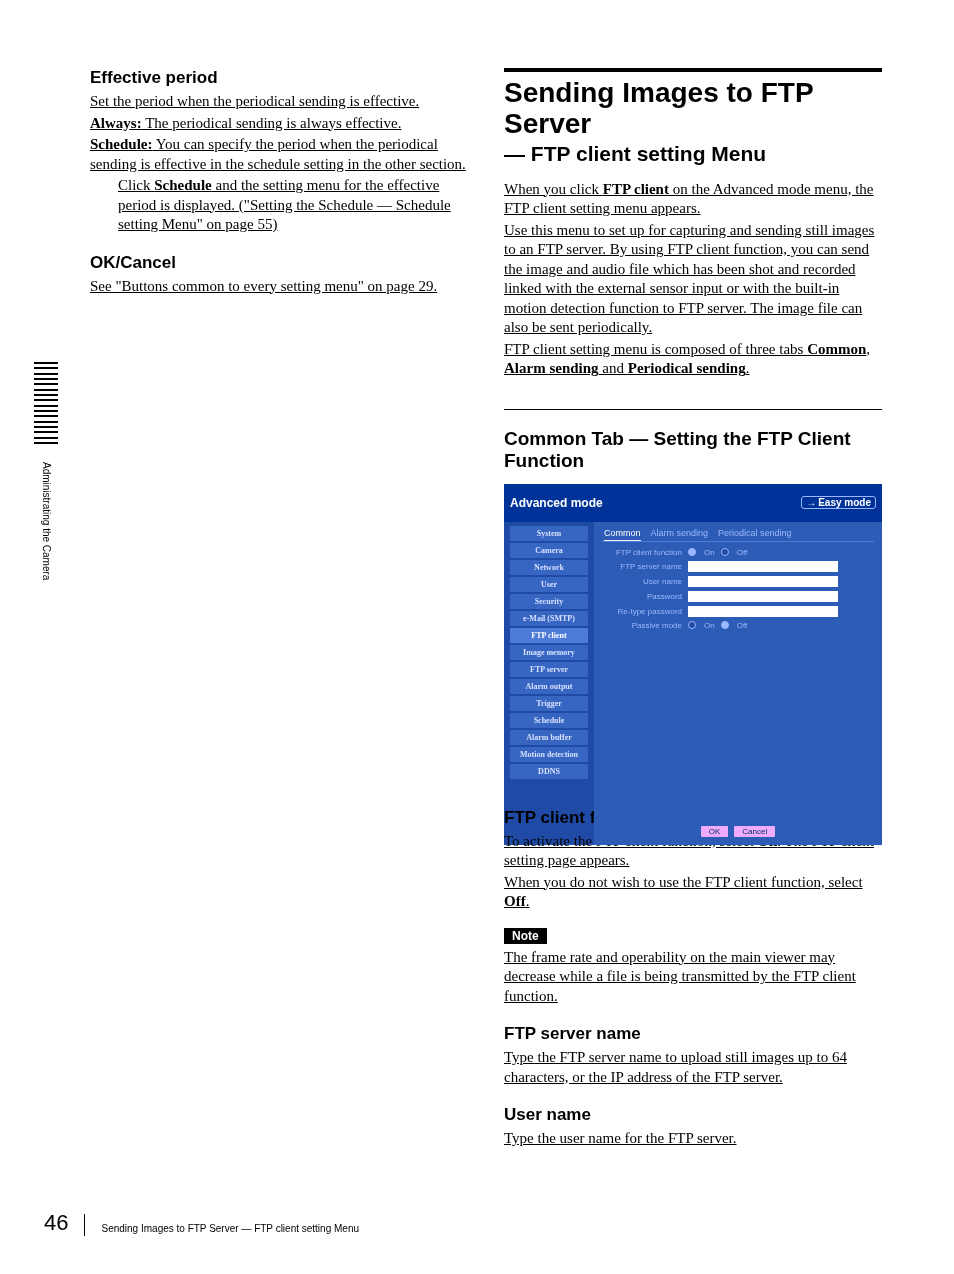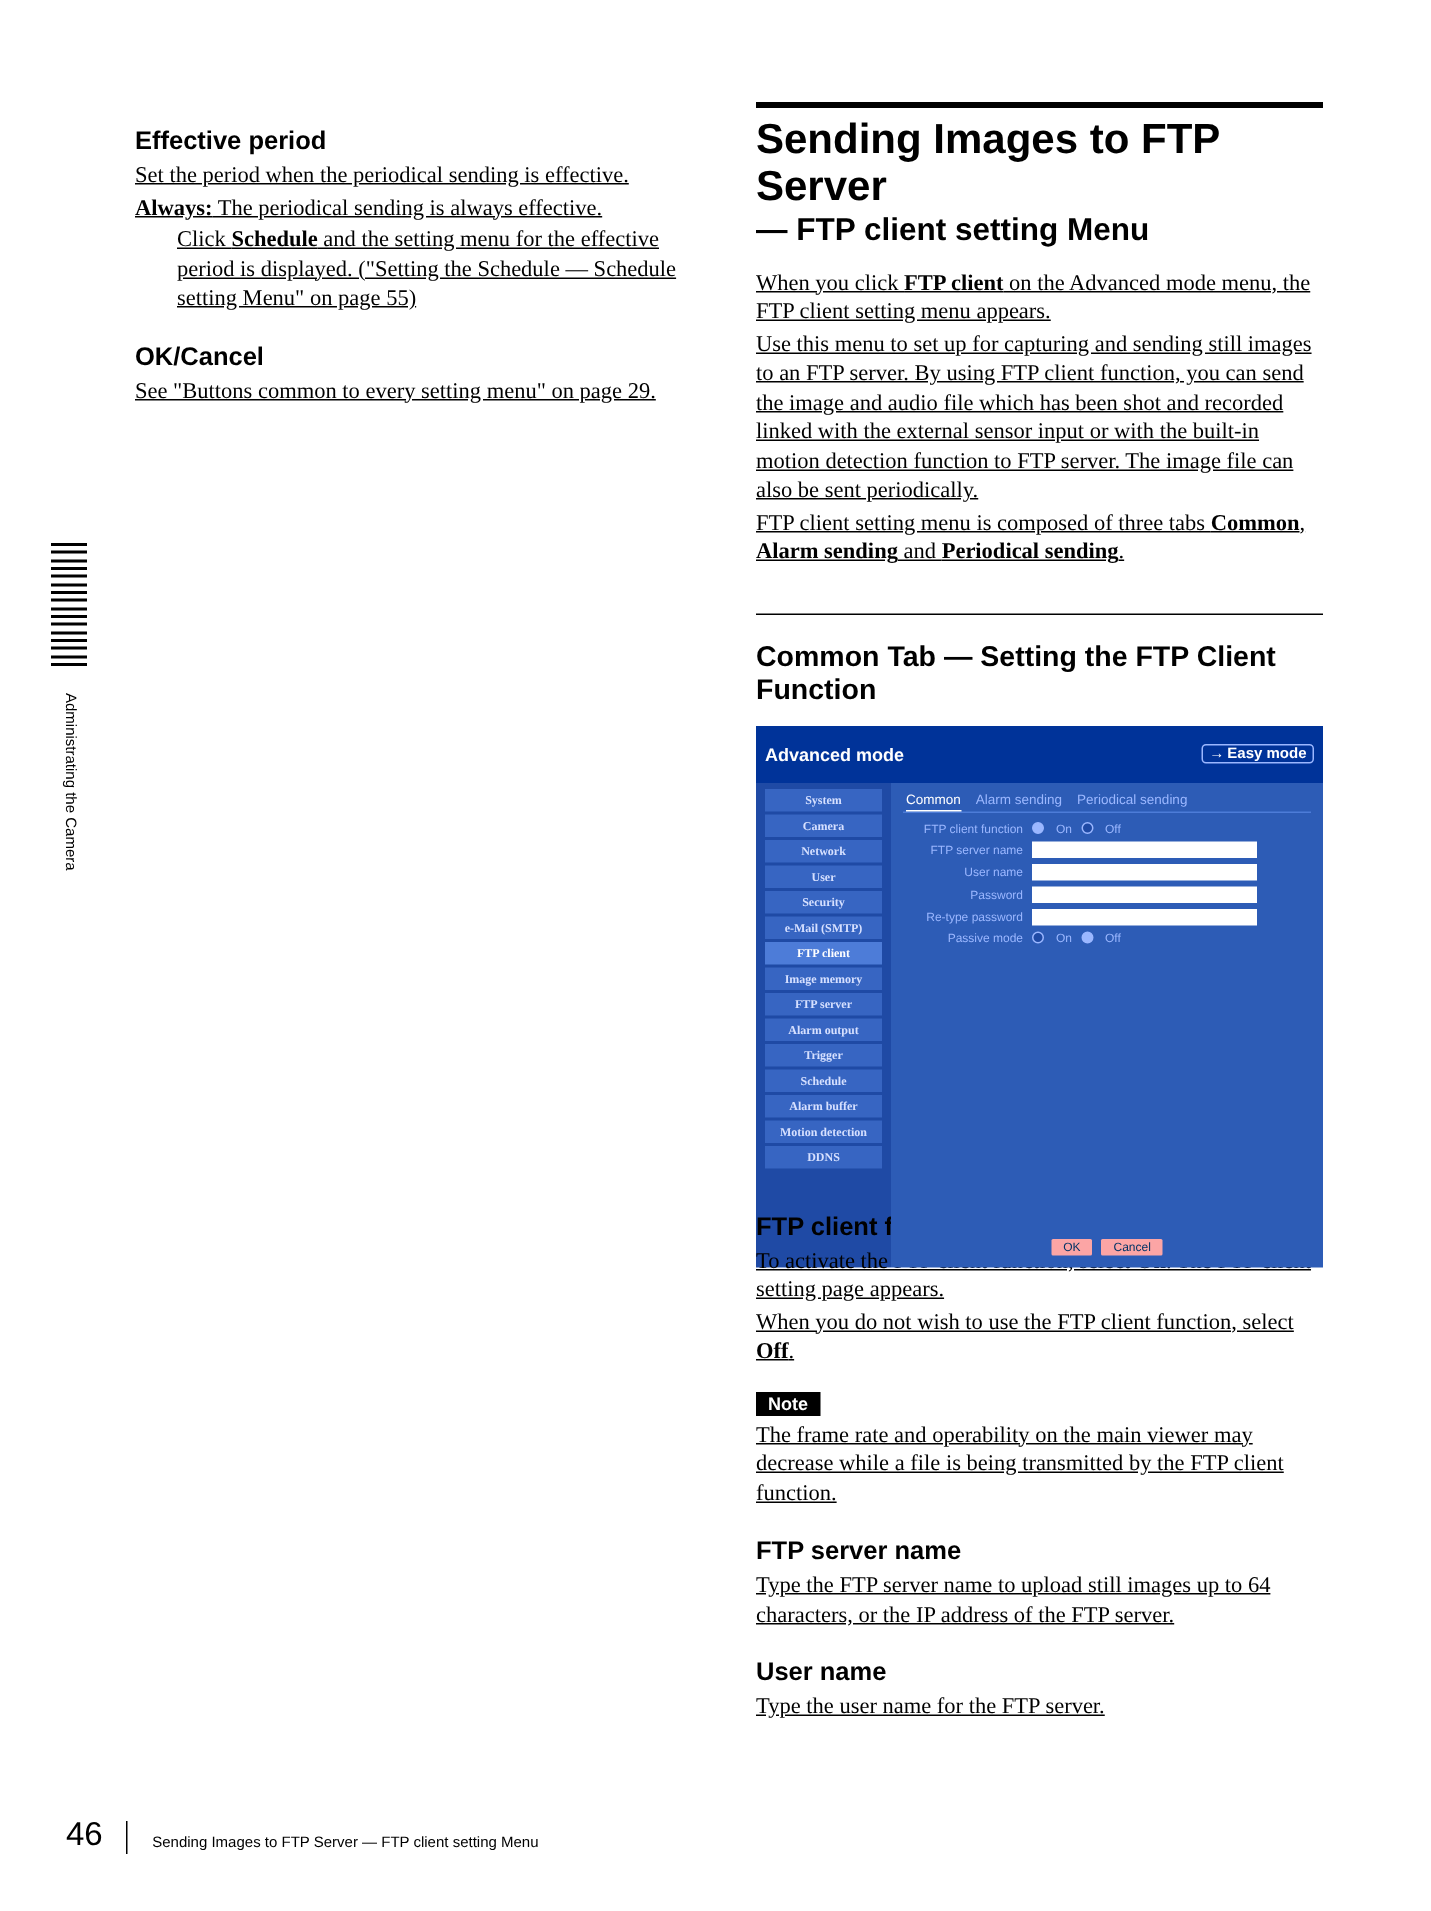--- a/index.html
+++ b/index.html
@@ -9,21 +9,21 @@
   .col-left { width: 378px; }
   .col-right { width: 378px; }
 
   
   .side-tab { position: absolute; left: 34px; top: 362px; height: 264px; width: 26px; }
   .side-tab .bars { width: 24px; height: 82px; display: flex; flex-direction: column; justify-content: space-between; }
   .side-tab .bars .bar { height: 2px; background: #000; width: 100%; }
   .side-tab .rot { transform: rotate(90deg); transform-origin: left top; position: absolute; top: 100px; left: 18px; font-family: Arial, Helvetica, sans-serif; font-size: 10px; white-space: nowrap; }
 
   
-  h4 { font-family: Arial, Helvetica, sans-serif; font-weight: bold; font-size: 17px; margin-top: 24px; margin-bottom: 4px; }
+  h4 { font-family: Arial, Helvetica, sans-serif; font-weight: bold; font-size: 17px; margin-top: 8px; margin-bottom: 4px; }
   p.body { font-size: 15px; line-height: 1.3; margin-bottom: 2px; text-decoration: underline; }
   .def-term { font-family: "Times New Roman"; font-weight: bold; display: inline; }
   .indented { margin-left: 28px; }
 
   
   .col-right .rule-heavy { border-top: 4px solid #000; margin-top: 8px; margin-bottom: 6px; }
   h1 { font-family: Arial, Helvetica, sans-serif; font-weight: bold; font-size: 28px; line-height: 1.1; }
   h2.sub { font-family: Arial, Helvetica, sans-serif; font-weight: bold; font-size: 21px; margin-top: 2px; margin-bottom: 14px; }
   h3 { font-family: Arial, Helvetica, sans-serif; font-weight: bold; font-size: 19px; margin-top: 18px; margin-bottom: 10px; }
   .rule-thin { border-top: 1px solid #000; margin-top: 30px; margin-bottom: 2px; }
@@ -41,21 +41,21 @@
   .shot-tabs .t { padding-bottom: 2px; }
   .shot-tabs .t.active { color: #fff; border-bottom: 1px solid #fff; }
   .shot-main .hr { border-top: 1px solid #4d7cd8; margin: 0 8px 6px 8px; }
   .shot-form { padding: 0 10px; font-size: 8px; color: #9bb7ff; }
   .shot-row { display: flex; align-items: center; gap: 6px; margin-bottom: 4px; }
   .shot-row .lbl { width: 78px; text-align: right; }
   .shot-row .txt { background: #fff; height: 11px; width: 150px; }
   .shot-row .radio-dot { width: 8px; height: 8px; border-radius: 50%; display: inline-block; background: #1f4aa5; border: 1px solid #9bb7ff; margin-right: 2px; }
   .shot-row .radio-dot.on { background: #9bb7ff; }
   .shot-footer { position: absolute; bottom: 8px; left: 0; right: 0; display: flex; justify-content: center; gap: 6px; }
-  .shot-footer .b { background: #fca5a5; color: #003366; font-size: 8px; padding: 1px 8px; border-radius: 1px; }
+  .shot-footer .b { background: #f0abfc; color: #003366; font-size: 8px; padding: 1px 8px; border-radius: 1px; }
 
   .note-label { display: inline-block; background: #000; color: #fff; font-family: Arial, Helvetica, sans-serif; font-size: 12px; font-weight: bold; padding: 1px 8px; margin-top: 14px; margin-bottom: 4px; }
 
   
   .page-footer { position: absolute; left: 44px; bottom: 38px; display: flex; align-items: flex-end; gap: 16px; font-family: Arial, Helvetica, sans-serif; }
   .page-footer .pgnum { font-size: 22px; font-weight: normal; margin-top: 40px; }
   .page-footer .divider { width: 1px; height: 22px; background: #000; }
   .page-footer .crumb { font-size: 10px; padding-bottom: 2px; }
 </style>
 </head>
@@ -85,20 +85,23 @@
     <div class="rot">Administrating the Camera</div>
   </div>
 
   <div class="columns">
 
     <div class="col-left">
       <h4>Effective period</h4>
       <p class="body">Set the period when the periodical sending is effective.</p>
       <p class="body">
         <span class="def-term">Always:</span><span> The periodical sending is always effective.</span>
+      </p>
+      <p class="body">
+        <span class="def-term">Schedule:</span><span> You can specify the period when the periodical sending is effective in the schedule setting in the other section.</span>
       </p>
       <p class="body indented">
         <span>Click </span><span class="def-term">Schedule</span><span> and the setting menu for the effective period is displayed. ("Setting the Schedule — Schedule setting Menu" on page 55)</span>
       </p>
 
       <h4 style="margin-top:18px">OK/Cancel</h4>
       <p class="body">See "Buttons common to every setting menu" on page 29.</p>
     </div>
 
     <div class="col-right">

